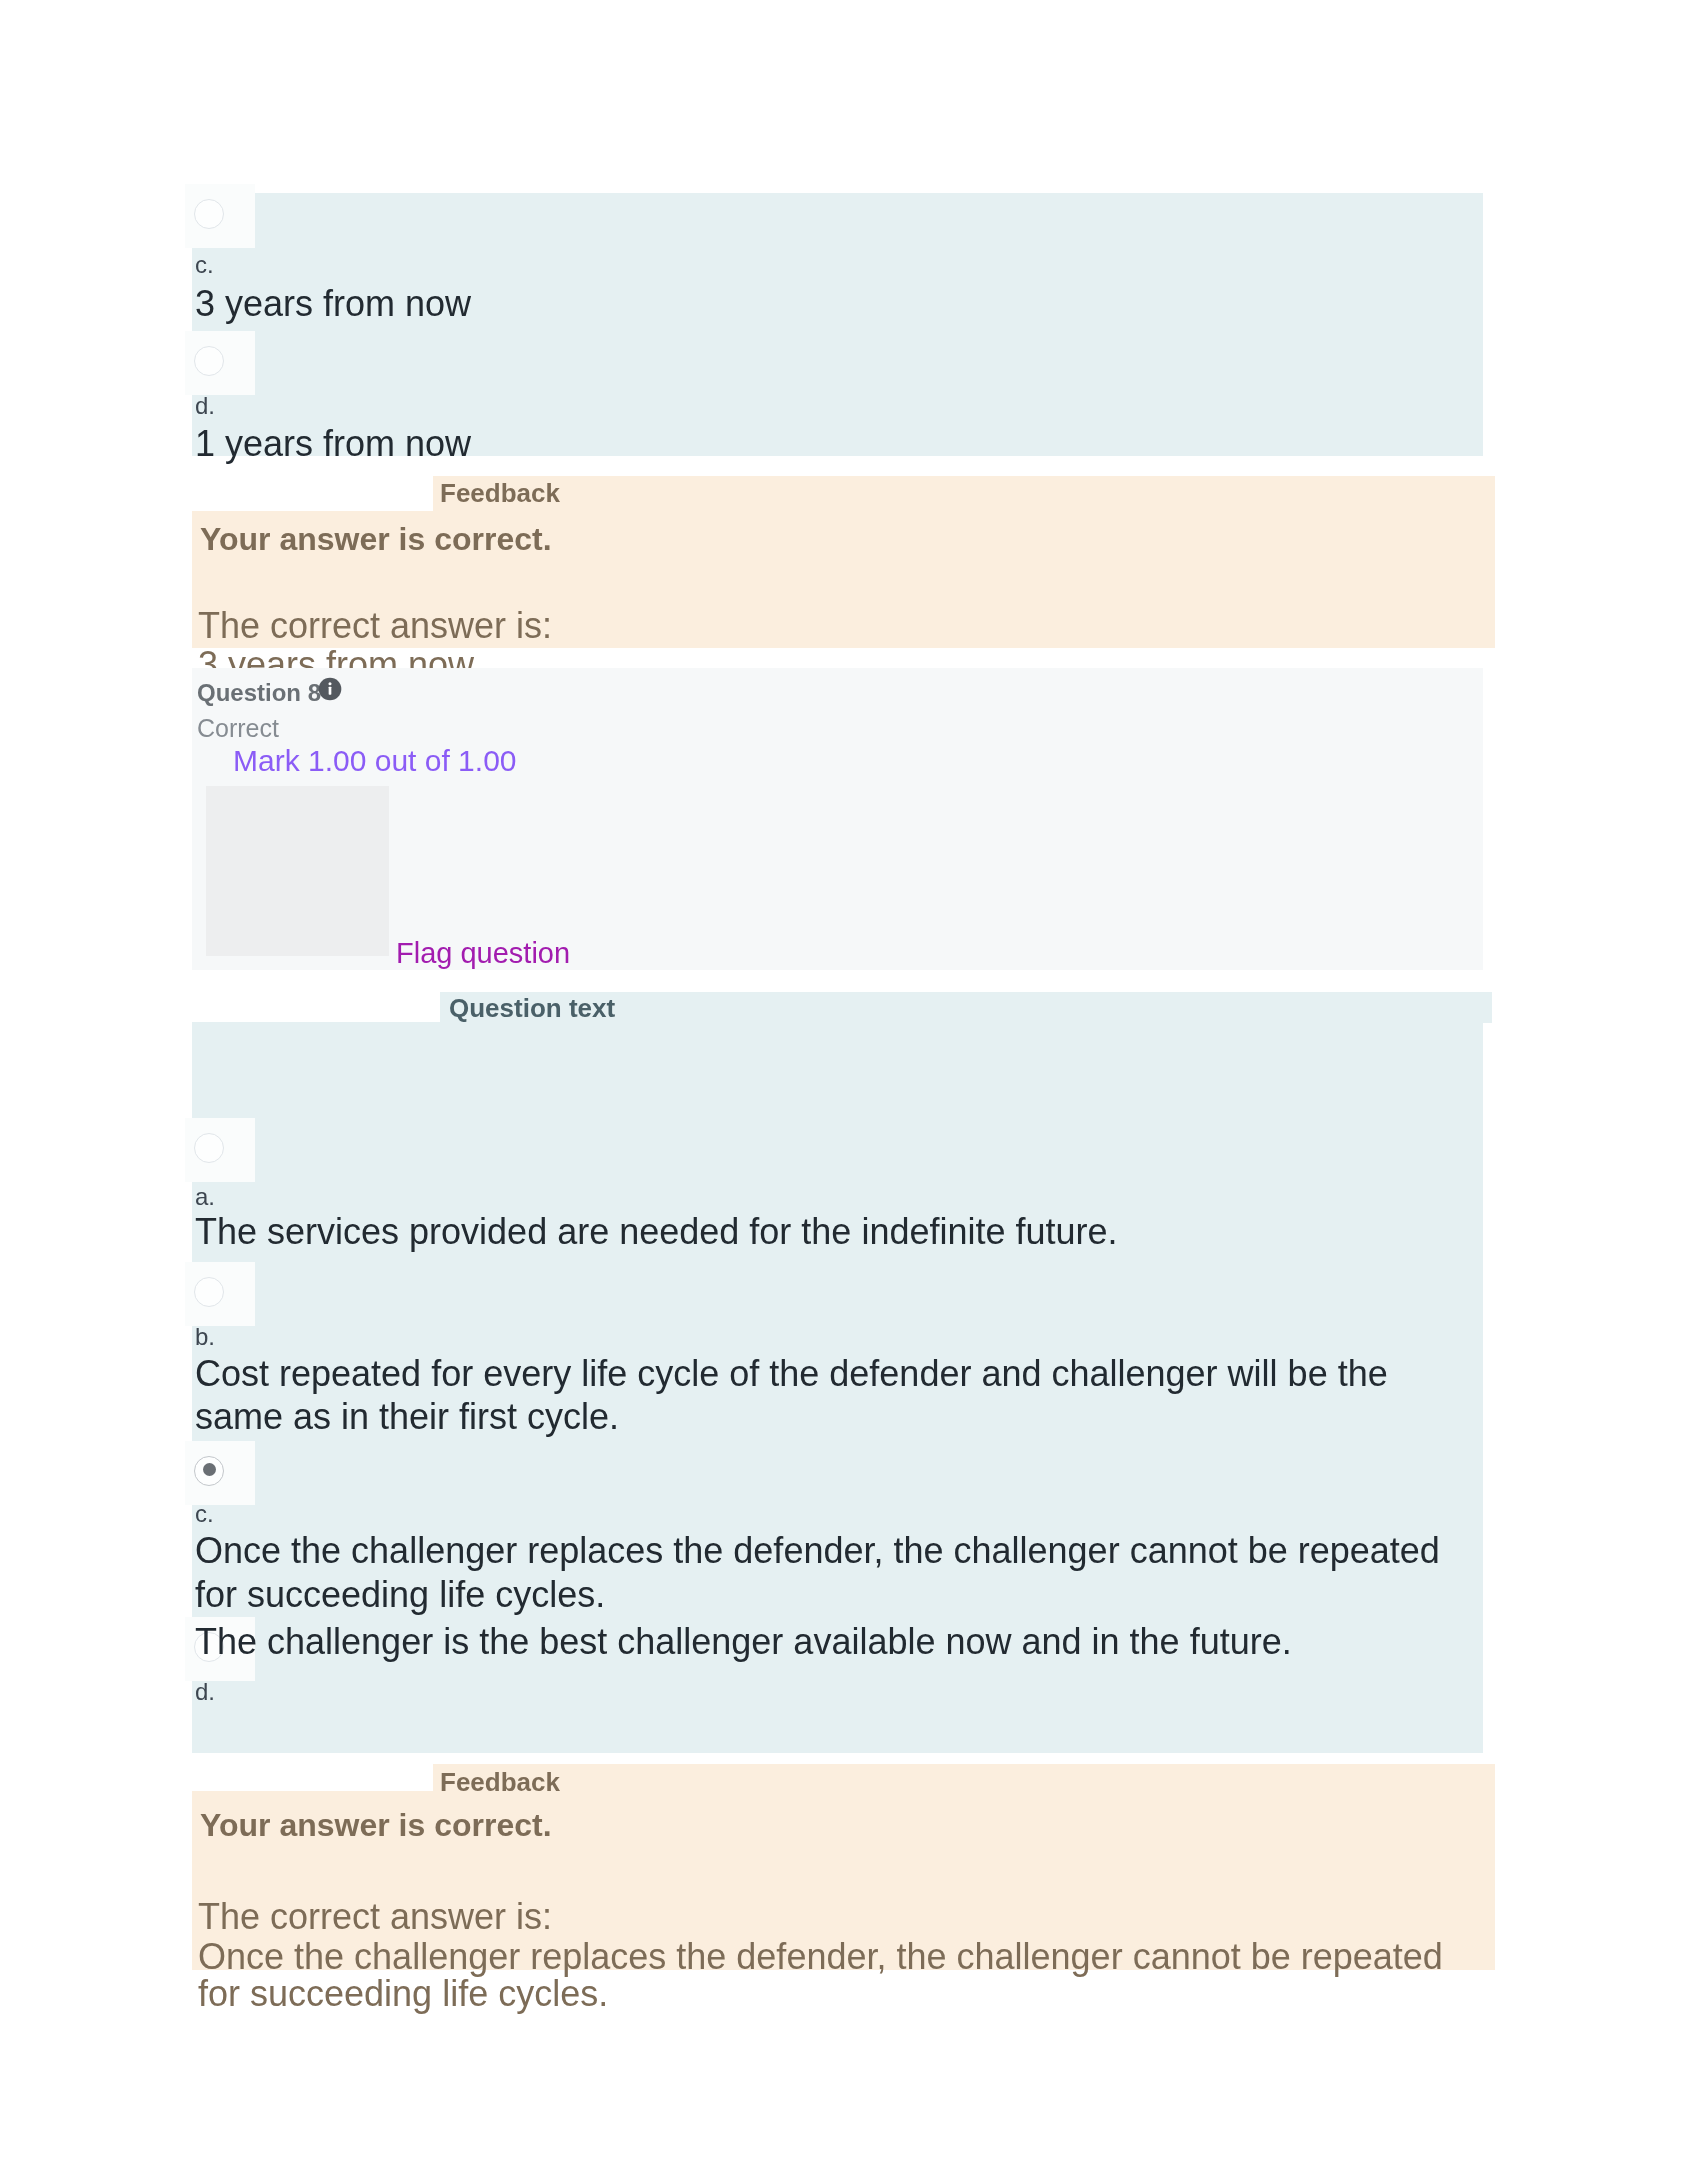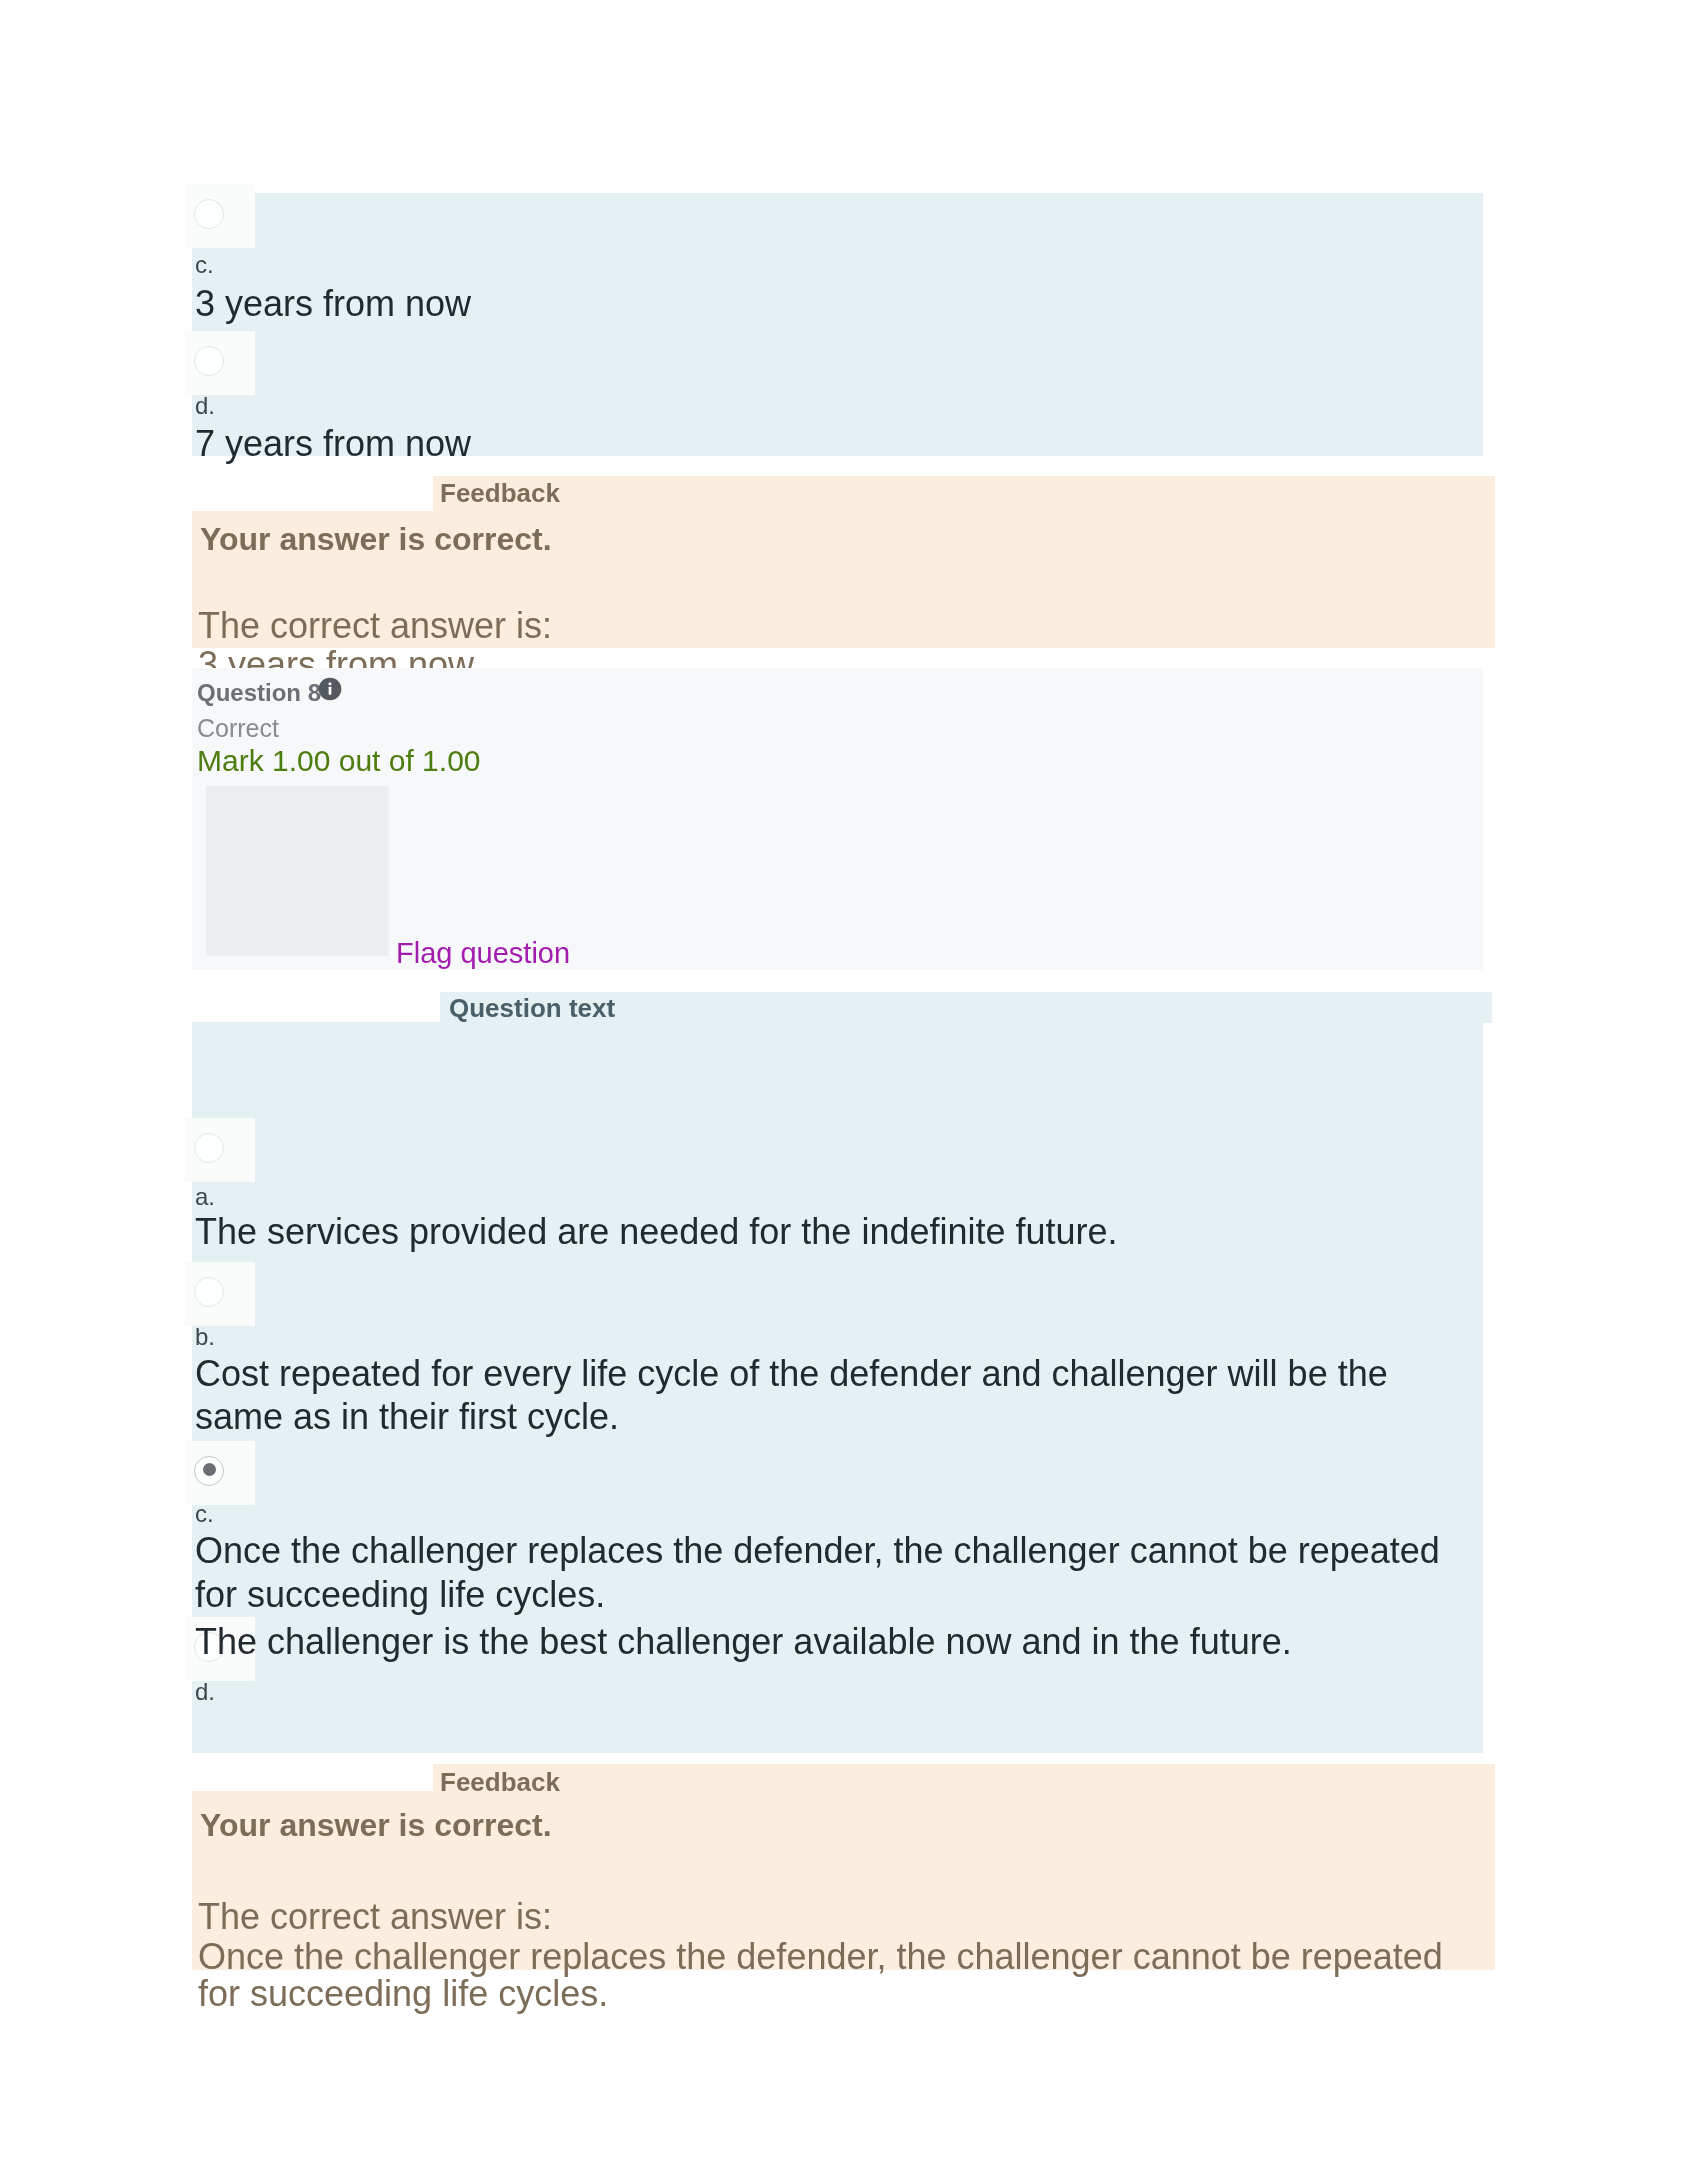--- a/index.html
+++ b/index.html
@@ -21,41 +21,41 @@
   .stem{font-size:36px;line-height:1;color:#222a31;}
 
   .sechdr{font-weight:bold;font-size:26px;line-height:1;}
   .hdr-orange{color:#7d6c57;}
   .hdr-blue{color:#4a6068;}
   .fbtext{font-size:36px;line-height:1;color:#7d6c57;margin-top:35px;}
   .fbbold{font-size:32px;font-weight:bold;line-height:1;color:#7d6c57;}
 
   .qnum{font-size:24px;font-weight:bold;color:#6a7075;line-height:1;}
   .qstate{font-size:25px;color:#868c92;line-height:1;}
-  .qmark{font-size:30px;color:#4d7c0f;line-height:1;}
+  .qmark{font-size:30px;color:#8b5cf6;line-height:1;margin-left:36px;}
   .flagq{font-size:29px;color:#a21caf;line-height:1;}
 </style>
 </head>
 <body>
 
 <div class="page">
 
   <div class="abs bluebox" style="left:192px;top:193px;width:1291px;height:263px;"></div>
 
   <div class="abs radiowrap" style="left:185px;top:184px;">
       <div class="radio"></div>
     </div>
   <div class="abs letter" style="left:195px;top:253px;">c.</div>
   <div class="abs opttext" style="left:195px;top:286px;">3 years from now</div>
 
   <div class="abs radiowrap" style="left:185px;top:331px;">
       <div class="radio"></div>
     </div>
   <div class="abs letter" style="left:195px;top:394px;">d.</div>
-  <div class="abs opttext" style="left:195px;top:426px;">7 years from now</div>
+  <div class="abs opttext" style="left:195px;top:426px;">1 years from now</div>
 
   <div class="abs orangebox" style="left:433px;top:476px;width:1062px;height:37px;"></div>
   <div class="abs orangebox" style="left:192px;top:511px;width:1303px;height:137px;"></div>
   <div class="abs sechdr hdr-orange" style="left:440px;top:480px;">Feedback</div>
   <div class="abs fbbold" style="left:200px;top:523px;">Your answer is correct.</div>
   <div class="abs fbtext" style="left:198px;top:573px;">The correct answer is:</div>
   <div class="abs fbtext" style="left:198px;top:612px;">3 years from now</div>
 
   <div class="abs panel" style="left:192px;top:668px;width:1291px;height:302px;"></div>
   <div class="abs qnum" style="left:197px;top:681px;">Question 8</div>

